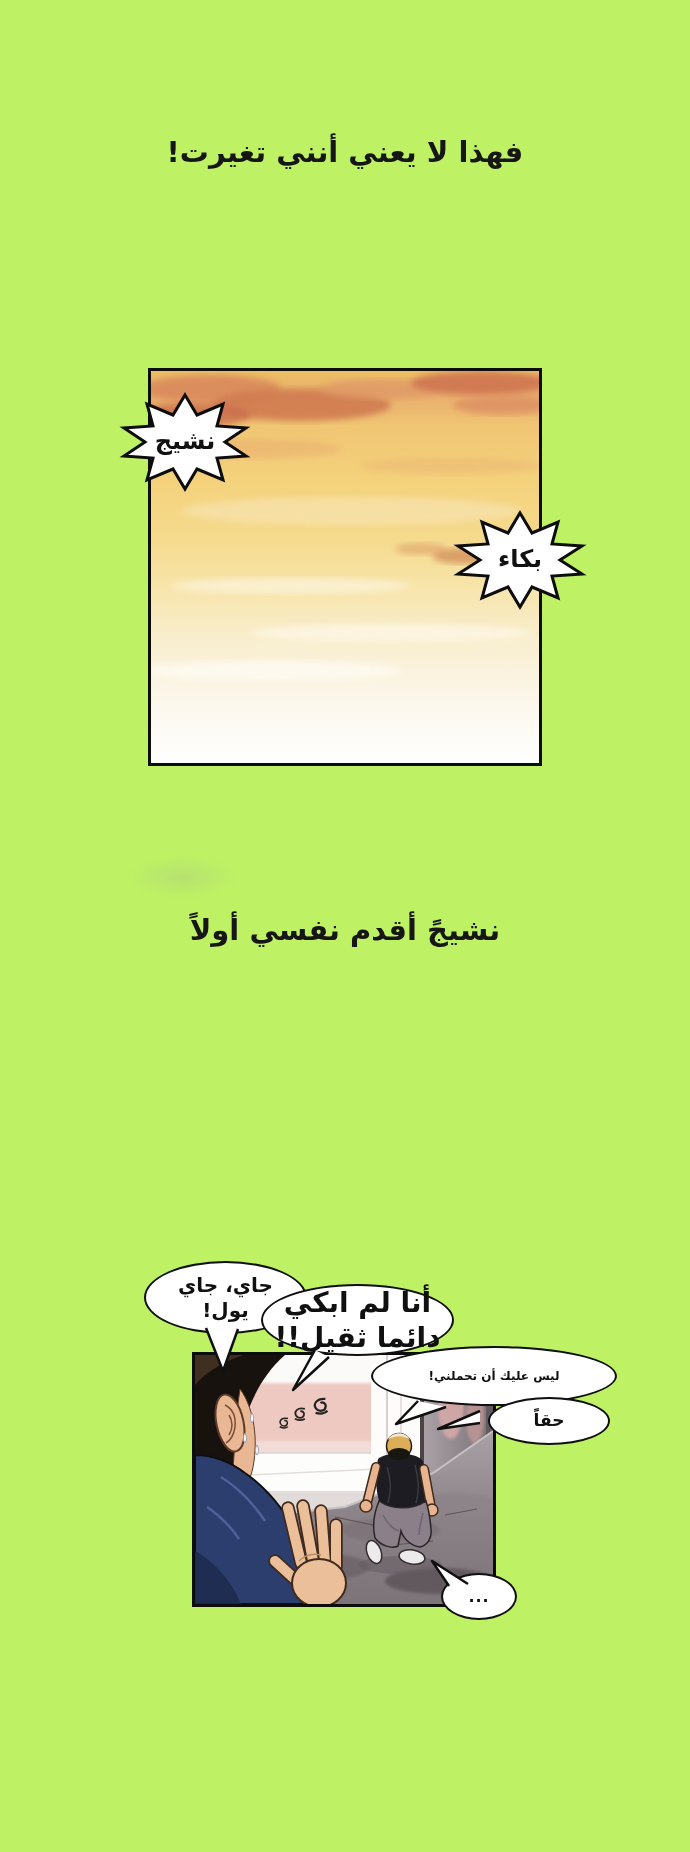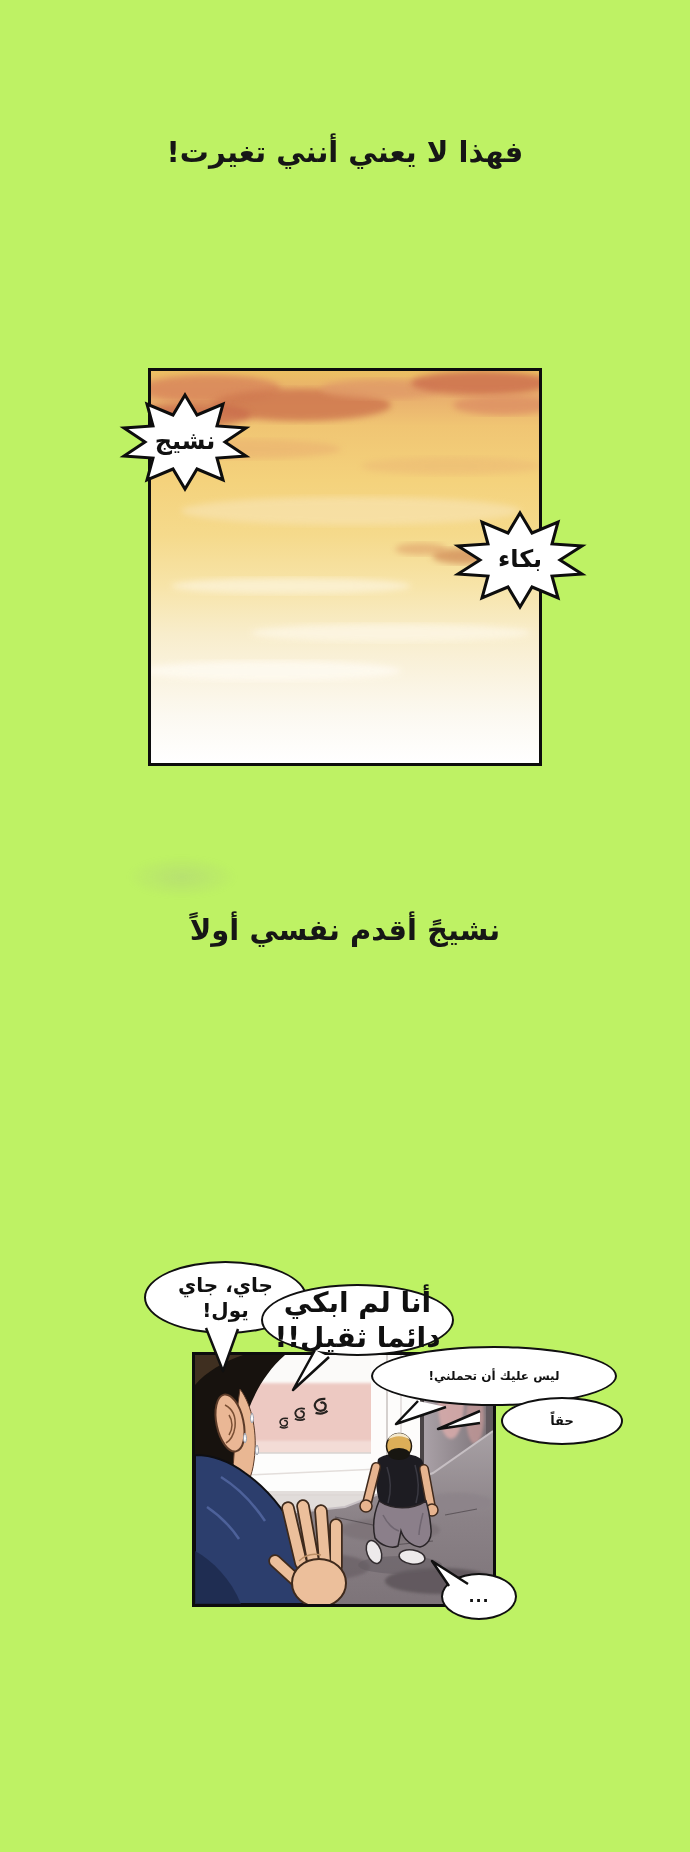--- a/index.html
+++ b/index.html
@@ -21,21 +21,21 @@
   .burst-text{position:absolute;inset:0;display:flex;align-items:center;justify-content:center;
               direction:rtl;font-weight:bold;font-size:24px;color:#111;padding-bottom:2px;}
   .bubble{position:absolute;background:#ffffff;border:2.5px solid #101010;border-radius:50%;
           display:flex;flex-direction:column;align-items:center;justify-content:center;
           text-align:center;direction:rtl;font-weight:bold;color:#101010;z-index:2;line-height:1.25;
           box-sizing:border-box;}
   .tail{position:absolute;z-index:3;}
   .b1{left:144px;top:1261px;width:163px;height:73px;font-size:20px;}
   .b2{left:261px;top:1284px;width:193px;height:72px;font-size:28px;}
   .b3{left:371px;top:1346px;width:246px;height:60px;font-size:12px;}
-  .b4{left:501px;top:1397px;width:122px;height:48px;font-size:13px;}
+  .b4{left:488px;top:1397px;width:122px;height:48px;font-size:17px;}
   .b5{left:441px;top:1573px;width:76px;height:47px;font-size:16px;letter-spacing:1px;}
 </style>
 </head>
 <body>
 
 <div class="page">
 
   <div class="narration narration-top">فهذا لا يعني أنني تغيرت!</div>
 
   <div class="sky-panel">

